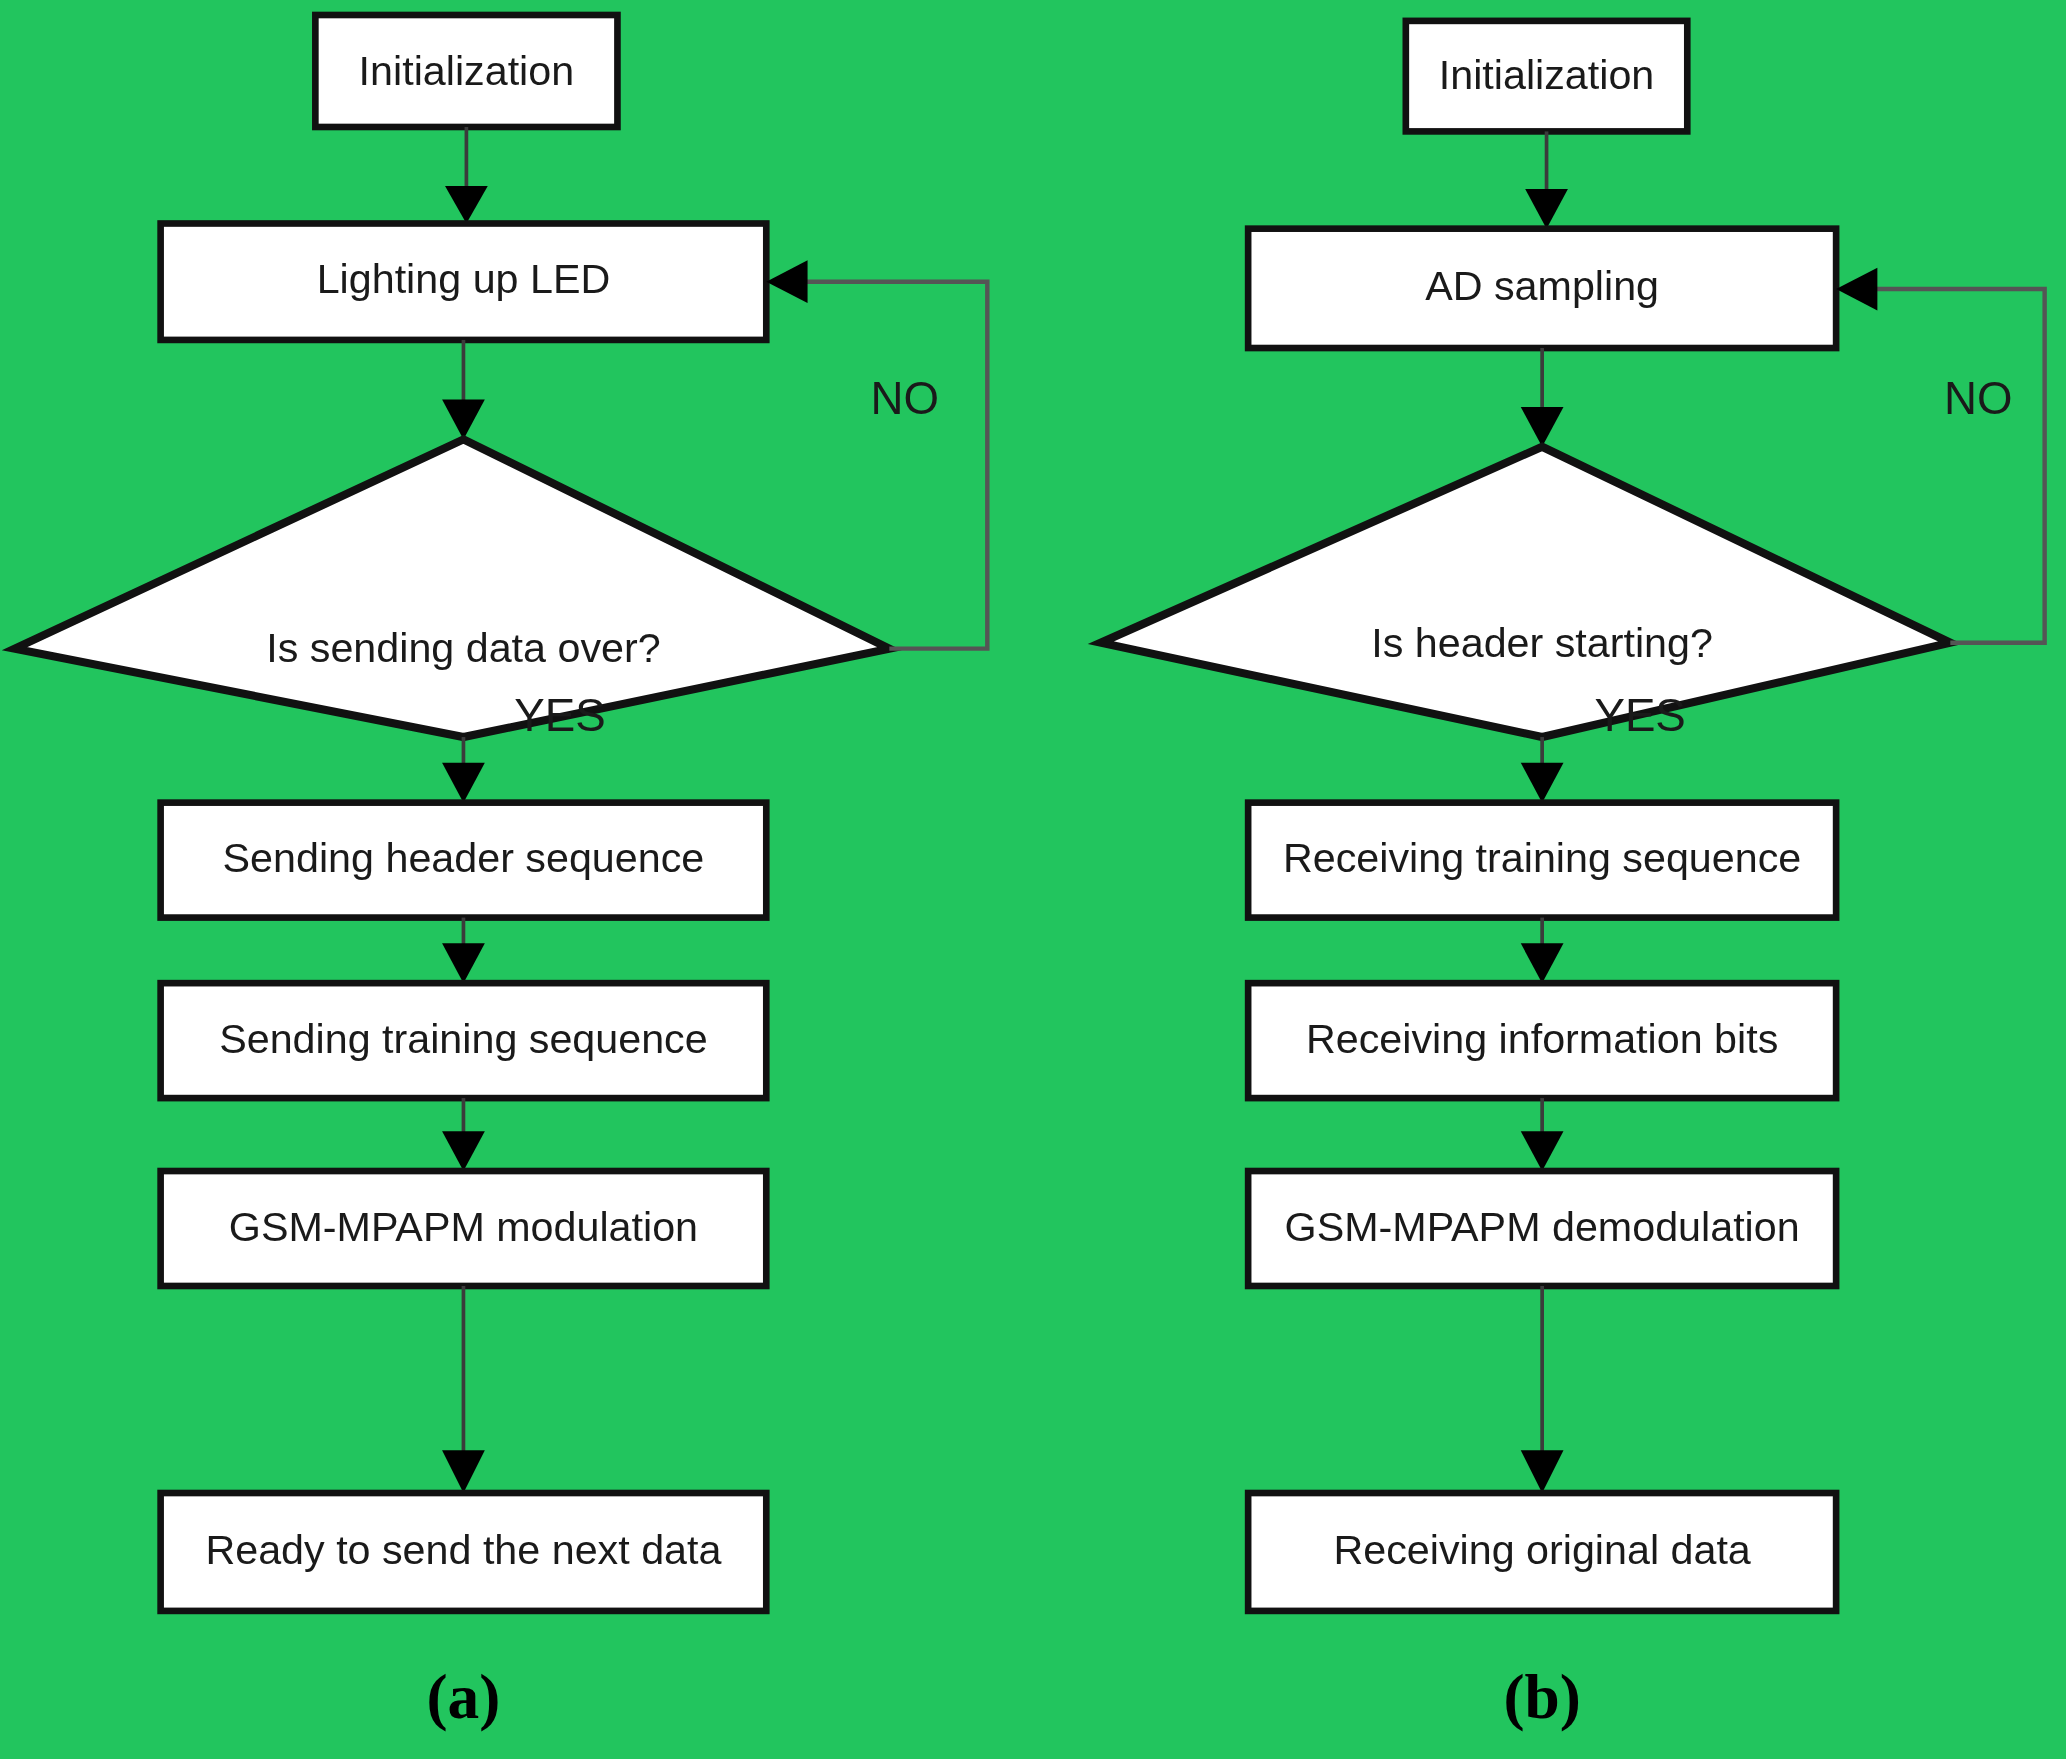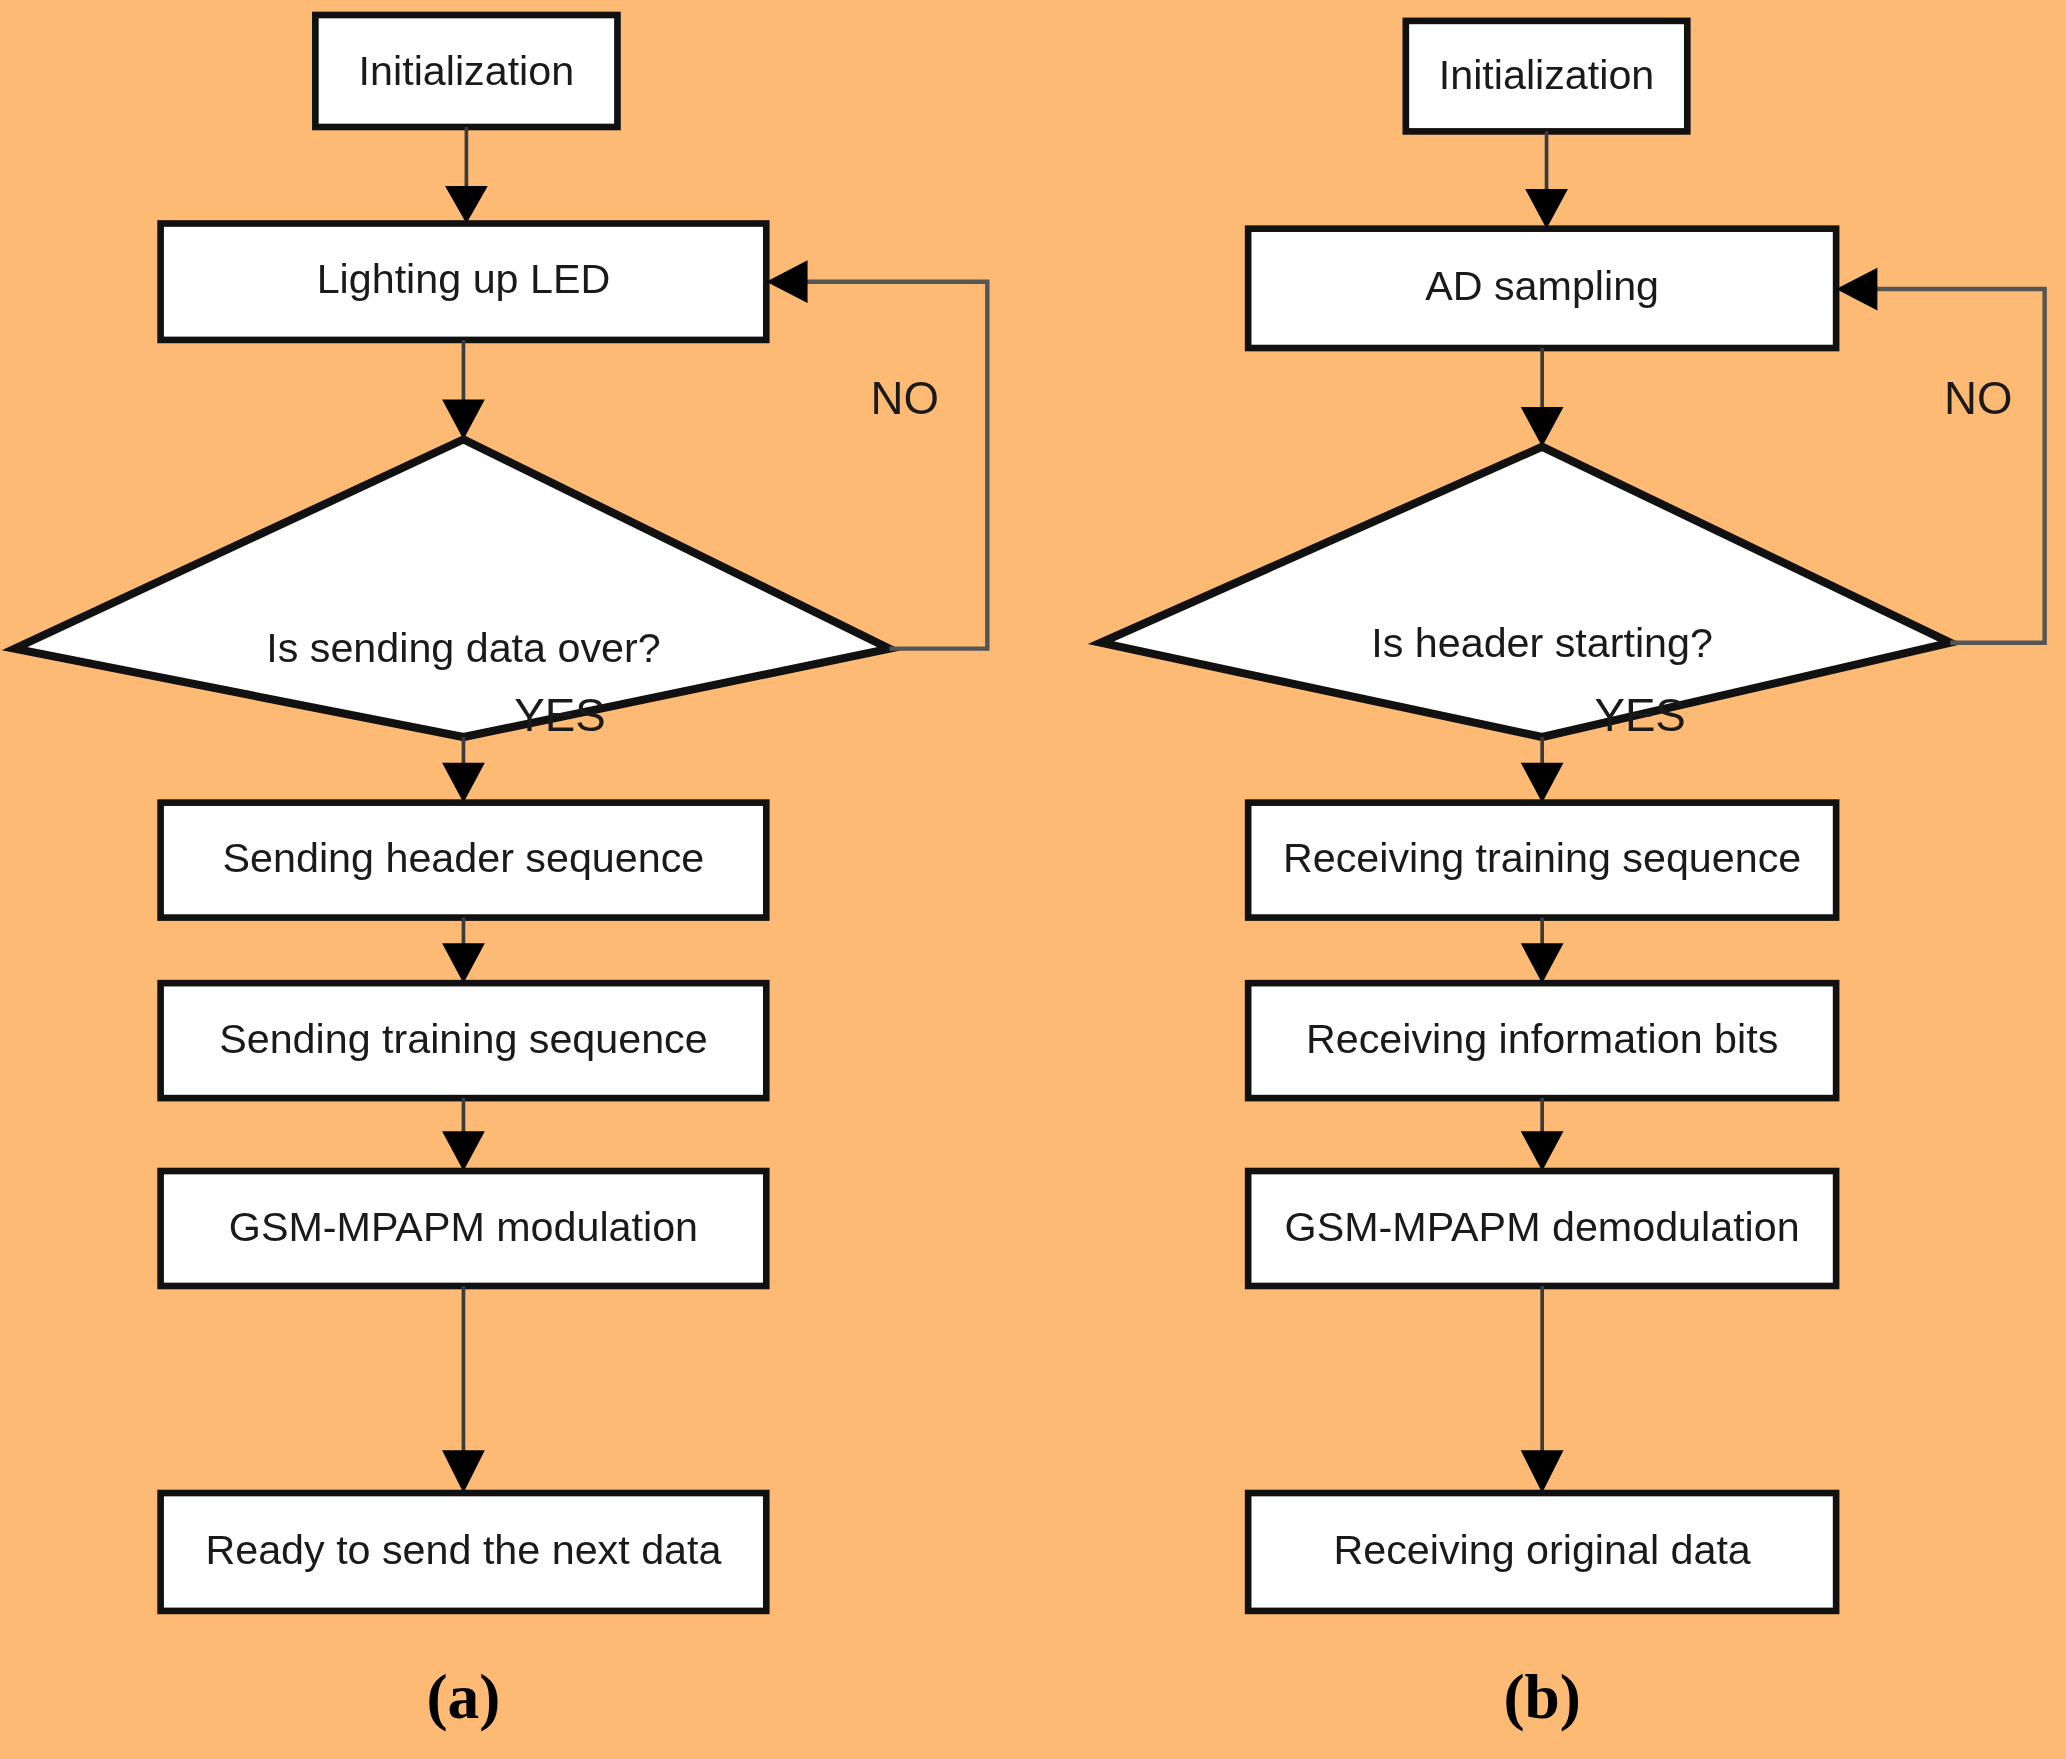--- a/index.html
+++ b/index.html
@@ -10,21 +10,21 @@
   body {
     width: 2066px;
     height: 1760px;
     overflow: hidden;
     font-family: "Liberation Sans", sans-serif;
   }
   #figure-root {
     position: relative;
     width: 2066px;
     height: 1760px;
-    background: #fdba74;
+    background: #22c55e;
   }
   svg.flow-svg {
     position: absolute;
     top: 0;
     left: 0;
     width: 2066px;
     height: 1760px;
     display: block;
   }
   .node-box {

